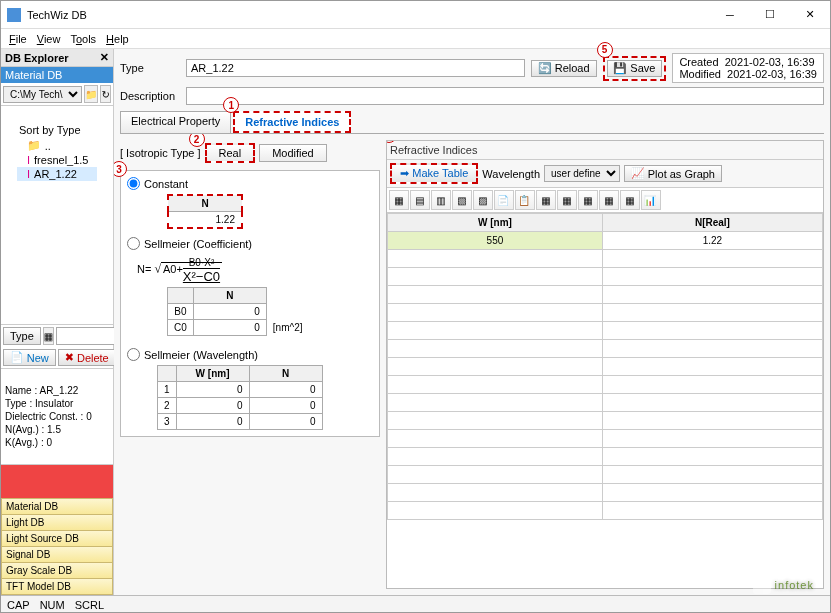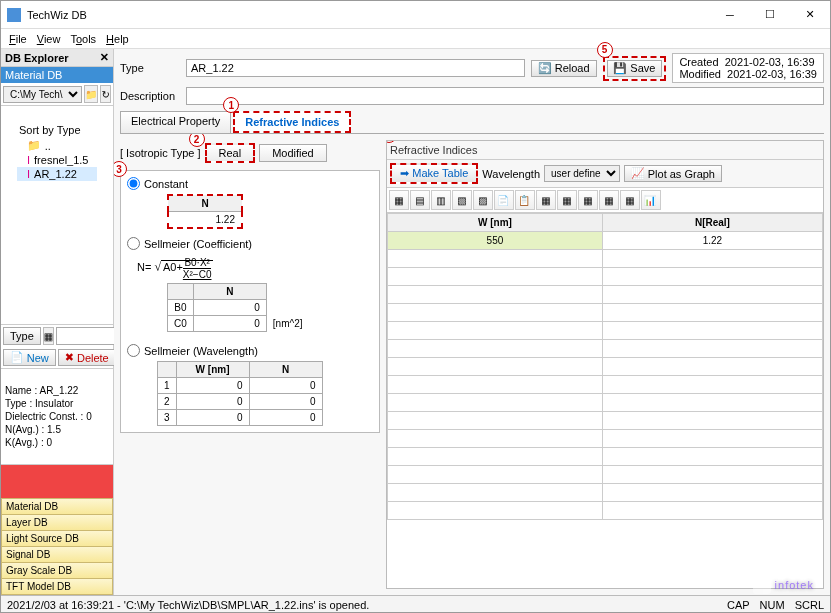--- a/index.html
+++ b/index.html
@@ -46,36 +46,36 @@
 .subtab.real { border:2px dashed #c00; color:#000; position:relative;}
 .group { border:1px solid #bbb; margin-top:4px; padding:6px; background:#fff;}
 .radio-row { display:flex; align-items:center; gap:4px; margin-bottom:4px; }
 .tbl { border-collapse:collapse; }
 .tbl th,.tbl td { border:1px solid #aaa; padding:2px 6px; text-align:center; background:#fff; font-size:10px; }
 .tbl th { background:#f0f0f0; }
 .tbl input { width:60px; border:none; text-align:right; font-size:10px; }
 .formula { font-family:serif; font-size:12px; padding:3px 10px; }
 .frac { display:inline-block; vertical-align:middle; text-align:center; }
 .frac .num { border-bottom:1px solid #000; display:block; font-size:10px;}
-.frac .den { display:block; font-size:10px;text-decoration:underline;}
+.frac .den { display:block; font-size:13px;text-decoration:underline;}
 .rightcol { flex:1; display:flex; flex-direction:column; border:1px solid #bbb; background:#fff; overflow:hidden;}
 .right-hdr { display:flex; align-items:center; gap:4px; padding:3px; border-bottom:1px solid #ccc; background:#f7f7f7;}
 .ri-label { font-weight:normal; color:#333; }
 .make-table { border:2px dashed #c00; padding:2px 8px; background:linear-gradient(#fff,#e6e6e6); color:#0060c0; position:relative;}
 .iconbar { display:flex; gap:0; padding:2px; border-bottom:1px solid #ccc;}
 .iconbar .ic { width:20px; height:20px; border:1px solid #ccc; background:linear-gradient(#fefefe,#eee); display:flex; align-items:center; justify-content:center; font-size:10px; margin-right:1px;}
 .grid { flex:1; overflow:auto; }
 .grid table { width:100%; border-collapse:collapse; }
 .grid th,.grid td { border:1px solid #ccc; padding:2px 6px; text-align:center; font-size:10px; height:18px;}
 .grid th { background:#f0f0f0; }
 .grid tr.data td:first-child { background:#e6f2c4; }
 .statusbar { height:18px; border-top:1px solid #bbb; display:flex; align-items:center; padding:0 6px; font-size:10px; background:#f4f4f4; justify-content:space-between;}
 .status-right { display:flex; gap:10px;}
 .callout { position:absolute; width:16px; height:16px; border:1.5px solid #c00; border-radius:50%; color:#c00; font-size:10px; display:flex; align-items:center; justify-content:center; background:#fff; font-weight:bold; z-index:10;}
-.watermark { position:absolute; right:16px; bottom:18px; color:#8b5cf6; font-size:18px; text-shadow:0 0 4px rgba(0,0,0,0.6); opacity:.8; pointer-events:none; letter-spacing:1px; display:flex; align-items:center; gap:4px;}
+.watermark { position:absolute; right:16px; bottom:18px; color:#4d7c0f; font-size:18px; text-shadow:0 0 4px rgba(0,0,0,0.6); opacity:.8; pointer-events:none; letter-spacing:1px; display:flex; align-items:center; gap:4px;}
 .watermark .chat{ width:18px;height:18px;border-radius:3px;background:rgba(255,255,255,.5);}
 select { border:1px solid #aaa; padding:1px 2px; font-size:10px; }
 </style>
 </head>
 <body>
 
 <div class="titlebar">
   <span class="icon"></span>
   <span class="title">TechWiz DB</span>
   <div class="winbtns">
@@ -128,21 +128,21 @@
     </div>
     <div class="info-box">
       <div>Name : AR_1.22</div>
       <div>Type : Insulator</div>
       <div>Dielectric Const. : 0</div>
       <div>N(Avg.) : 1.5</div>
       <div>K(Avg.) : 0</div>
     </div>
     <div class="db-list">
       <div class="db-item">Material DB</div>
-      <div class="db-item">Layer DB</div>
+      <div class="db-item">Light DB</div>
       <div class="db-item">Light Source DB</div>
       <div class="db-item">Signal DB</div>
       <div class="db-item">Gray Scale DB</div>
       <div class="db-item">TFT Model DB</div>
     </div>
   </div>
 
   <div class="main">
     <div class="toprow">
       <span class="label">Type</span>
@@ -353,21 +353,20 @@
                 </tr>
           </tbody>
             </table>
         </div>
       </div>
     </div>
   </div>
 </div>
 
 <div class="statusbar">
-  <span>2021/2/03 at 16:39:21 - 'C:\My TechWiz\DB\SMPL\AR_1.22.ins' is opened.</span>
   <span class="status-right">
     <span>CAP</span>
     <span>NUM</span>
     <span>SCRL</span>
   </span>
 </div>
 
 <div class="watermark">
     <span class="chat"></span>
     <span>infotek</span>

